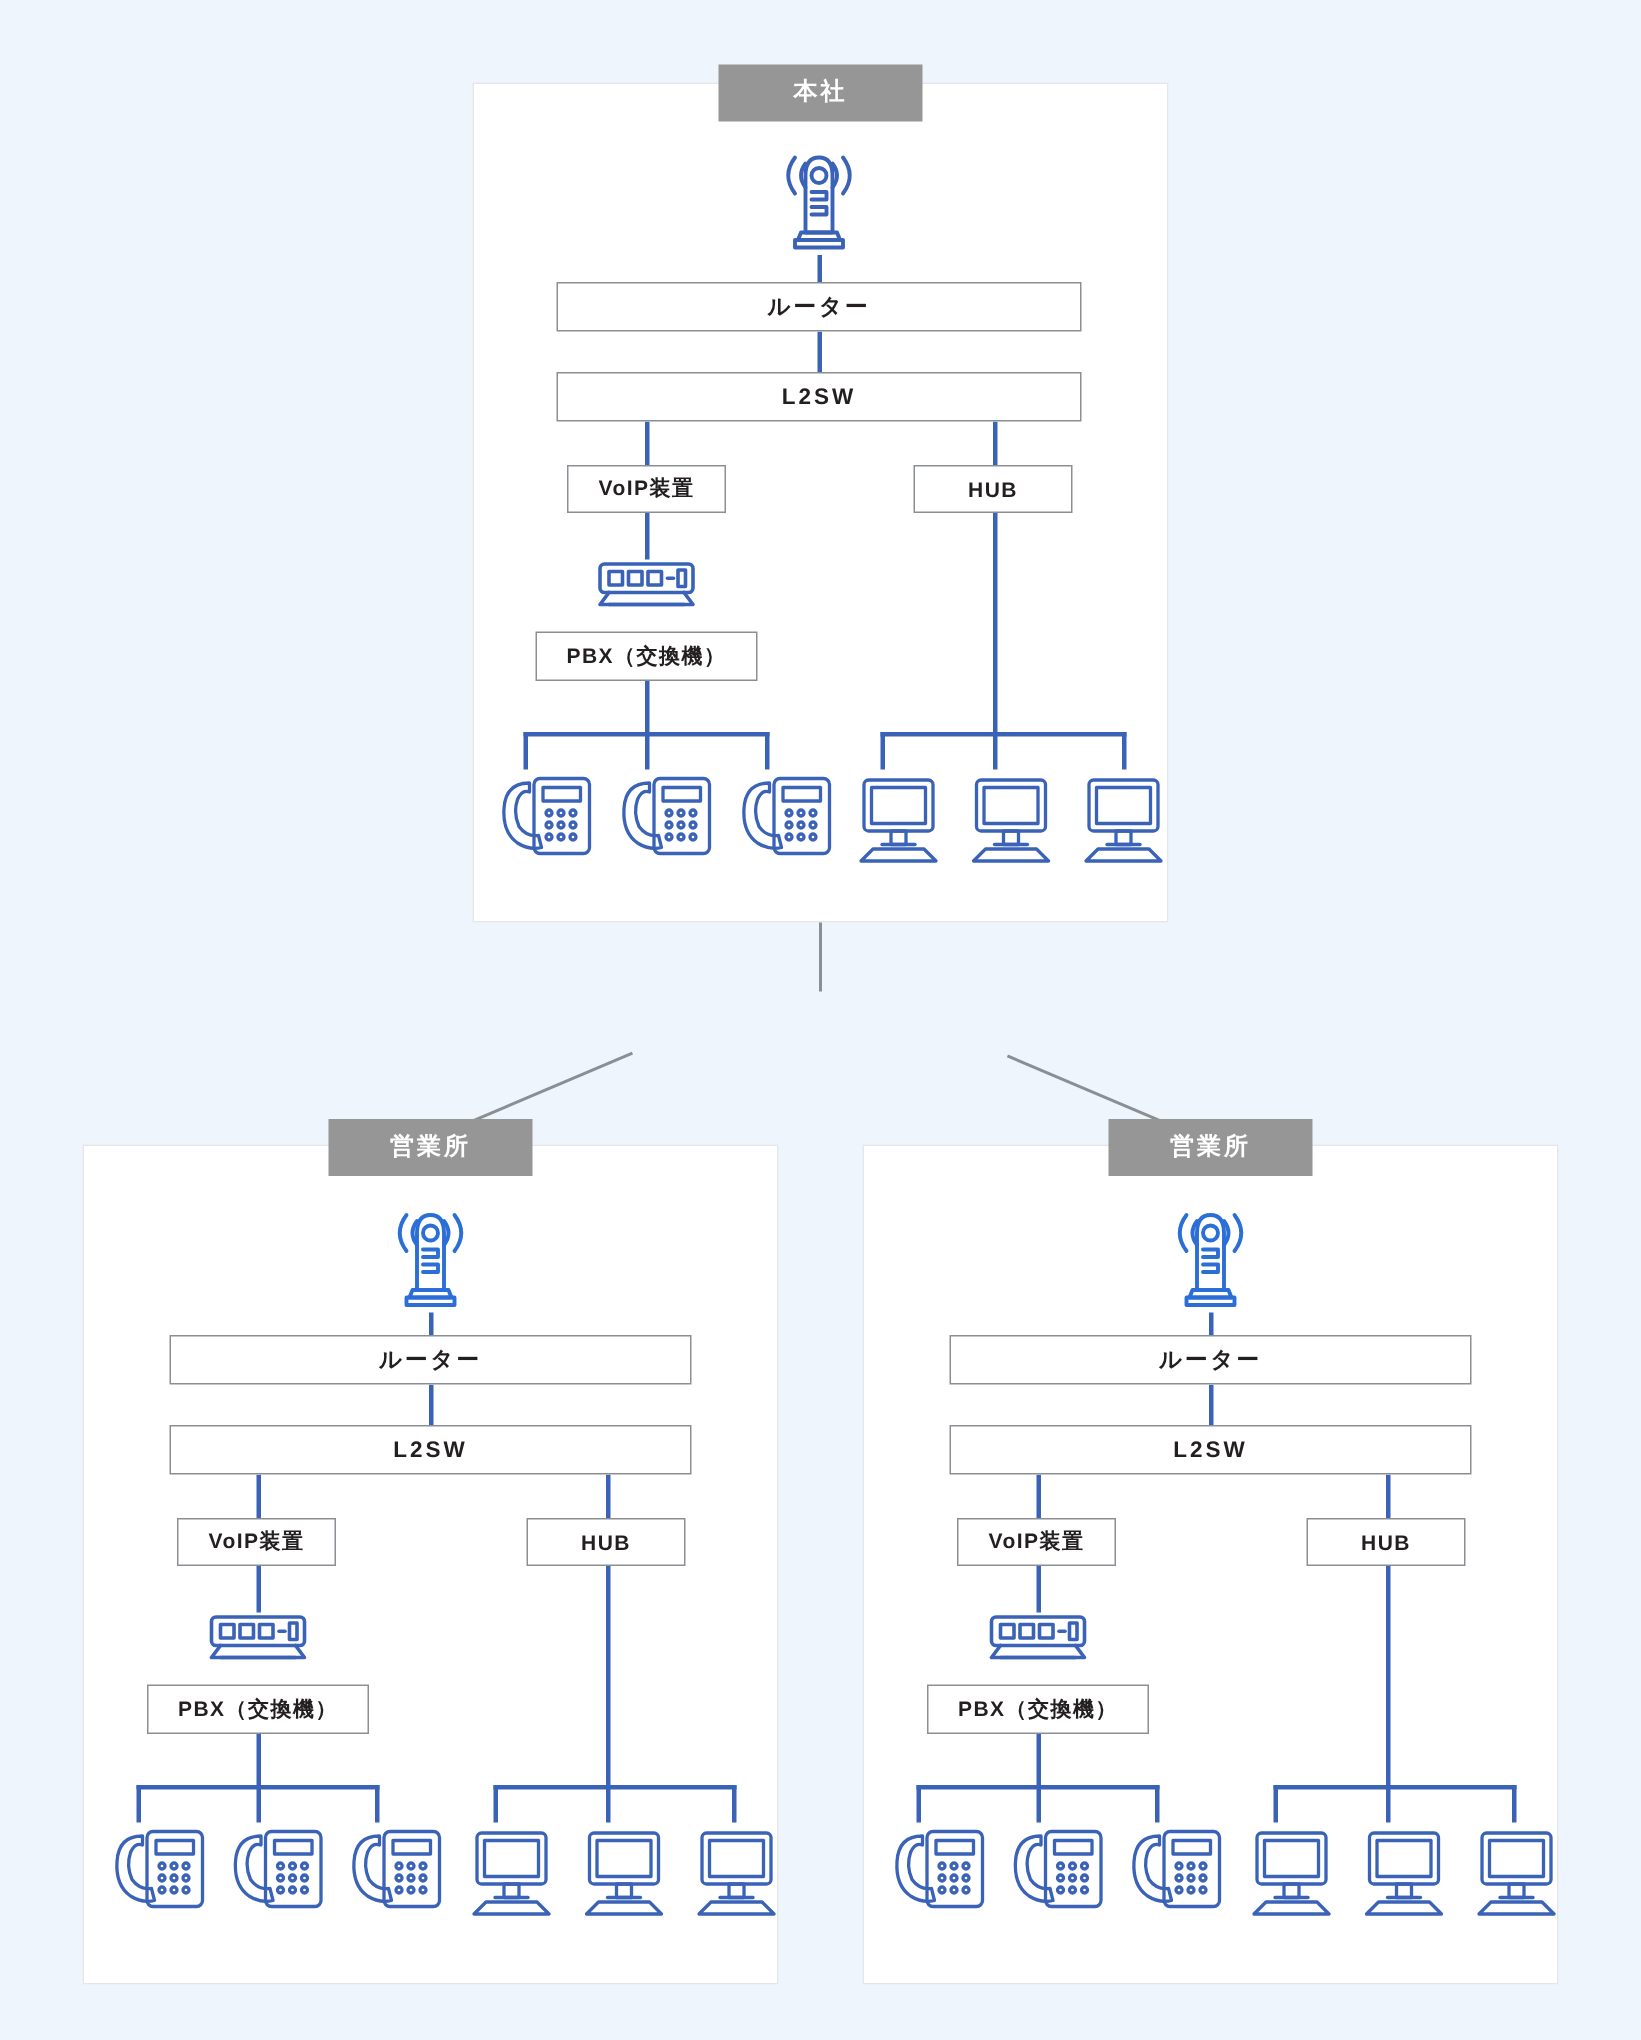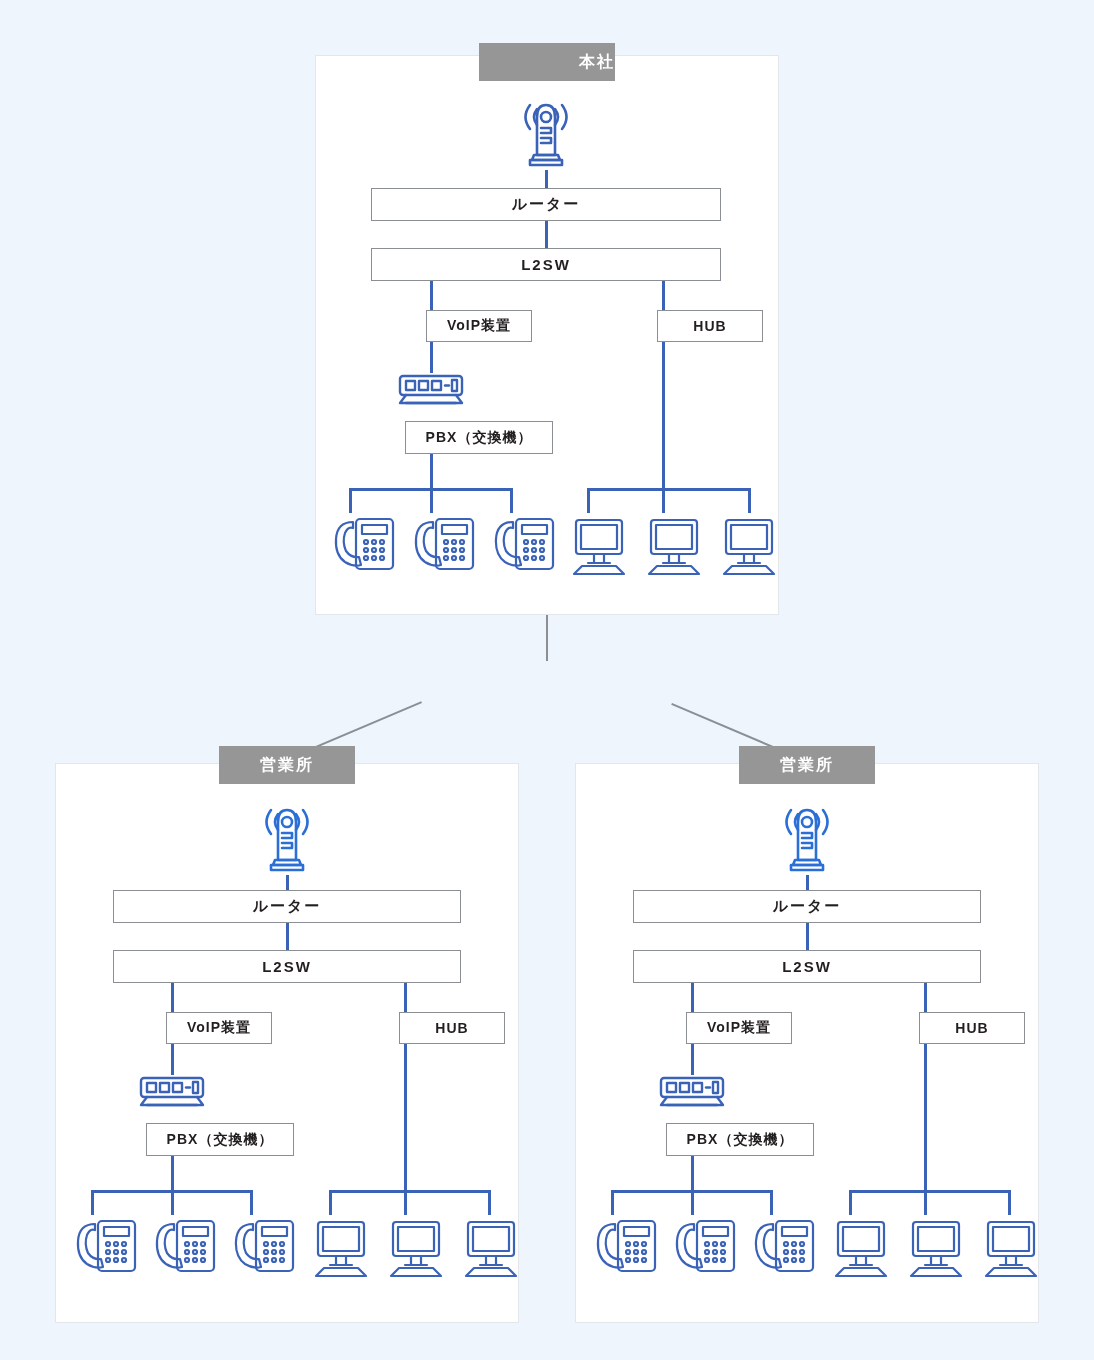--- a/index.html
+++ b/index.html
@@ -38,40 +38,40 @@
     background: #969696;
     color: #ffffff;
     font-weight: bold;
     font-size: 16px;
     letter-spacing: 2px;
     text-align: center;
     line-height: 38px;
     height: 38px;
     z-index: 6;
   }
-  #tab-hq      { left: 479px; top: 43px;  width: 136px; text-align: right; }
+  #tab-hq      { left: 479px; top: 43px;  width: 136px; }
   #tab-branch1 { left: 219px; top: 746px; width: 136px; }
   #tab-branch2 { left: 739px; top: 746px; width: 136px; }
 
   
   .nbox {
     position: absolute;
     background: #ffffff;
     border: 1px solid #8b8f94;
     color: #231f20;
     font-weight: bold;
     text-align: center;
     display: flex;
     align-items: center;
     justify-content: center;
     letter-spacing: 2px;
     z-index: 5;
     font-size: 15px;
   }
-  .nbox.small { font-size: 14px; letter-spacing: 1px; margin-left: 48px; }
+  .nbox.small { font-size: 14px; letter-spacing: 1px; }
 
   
   #internet-box {
     position: absolute;
     left: 422px; top: 661px; width: 250px; height: 42px;
     background: #ffffff;
     border: 1px solid #8b8f94;
     color: #231f20;
     font-weight: bold;
     font-size: 15px;

